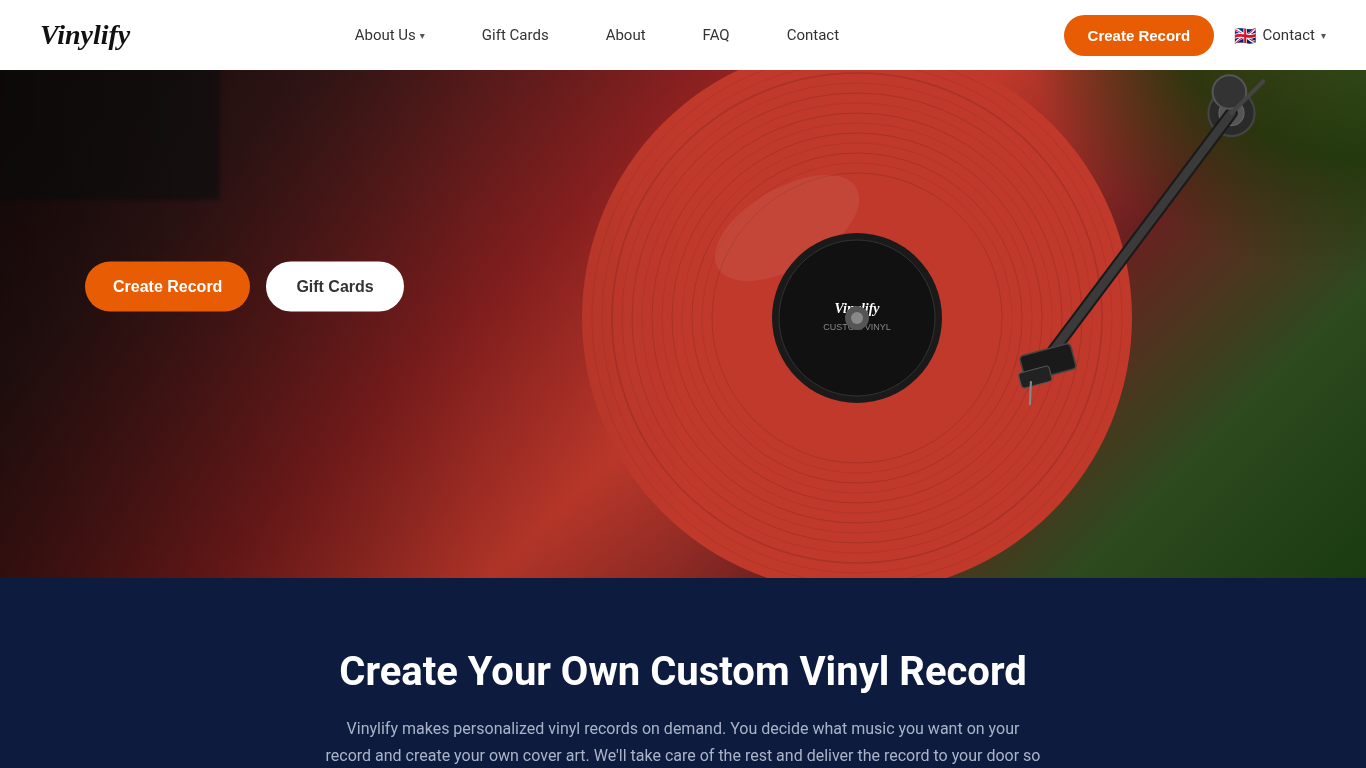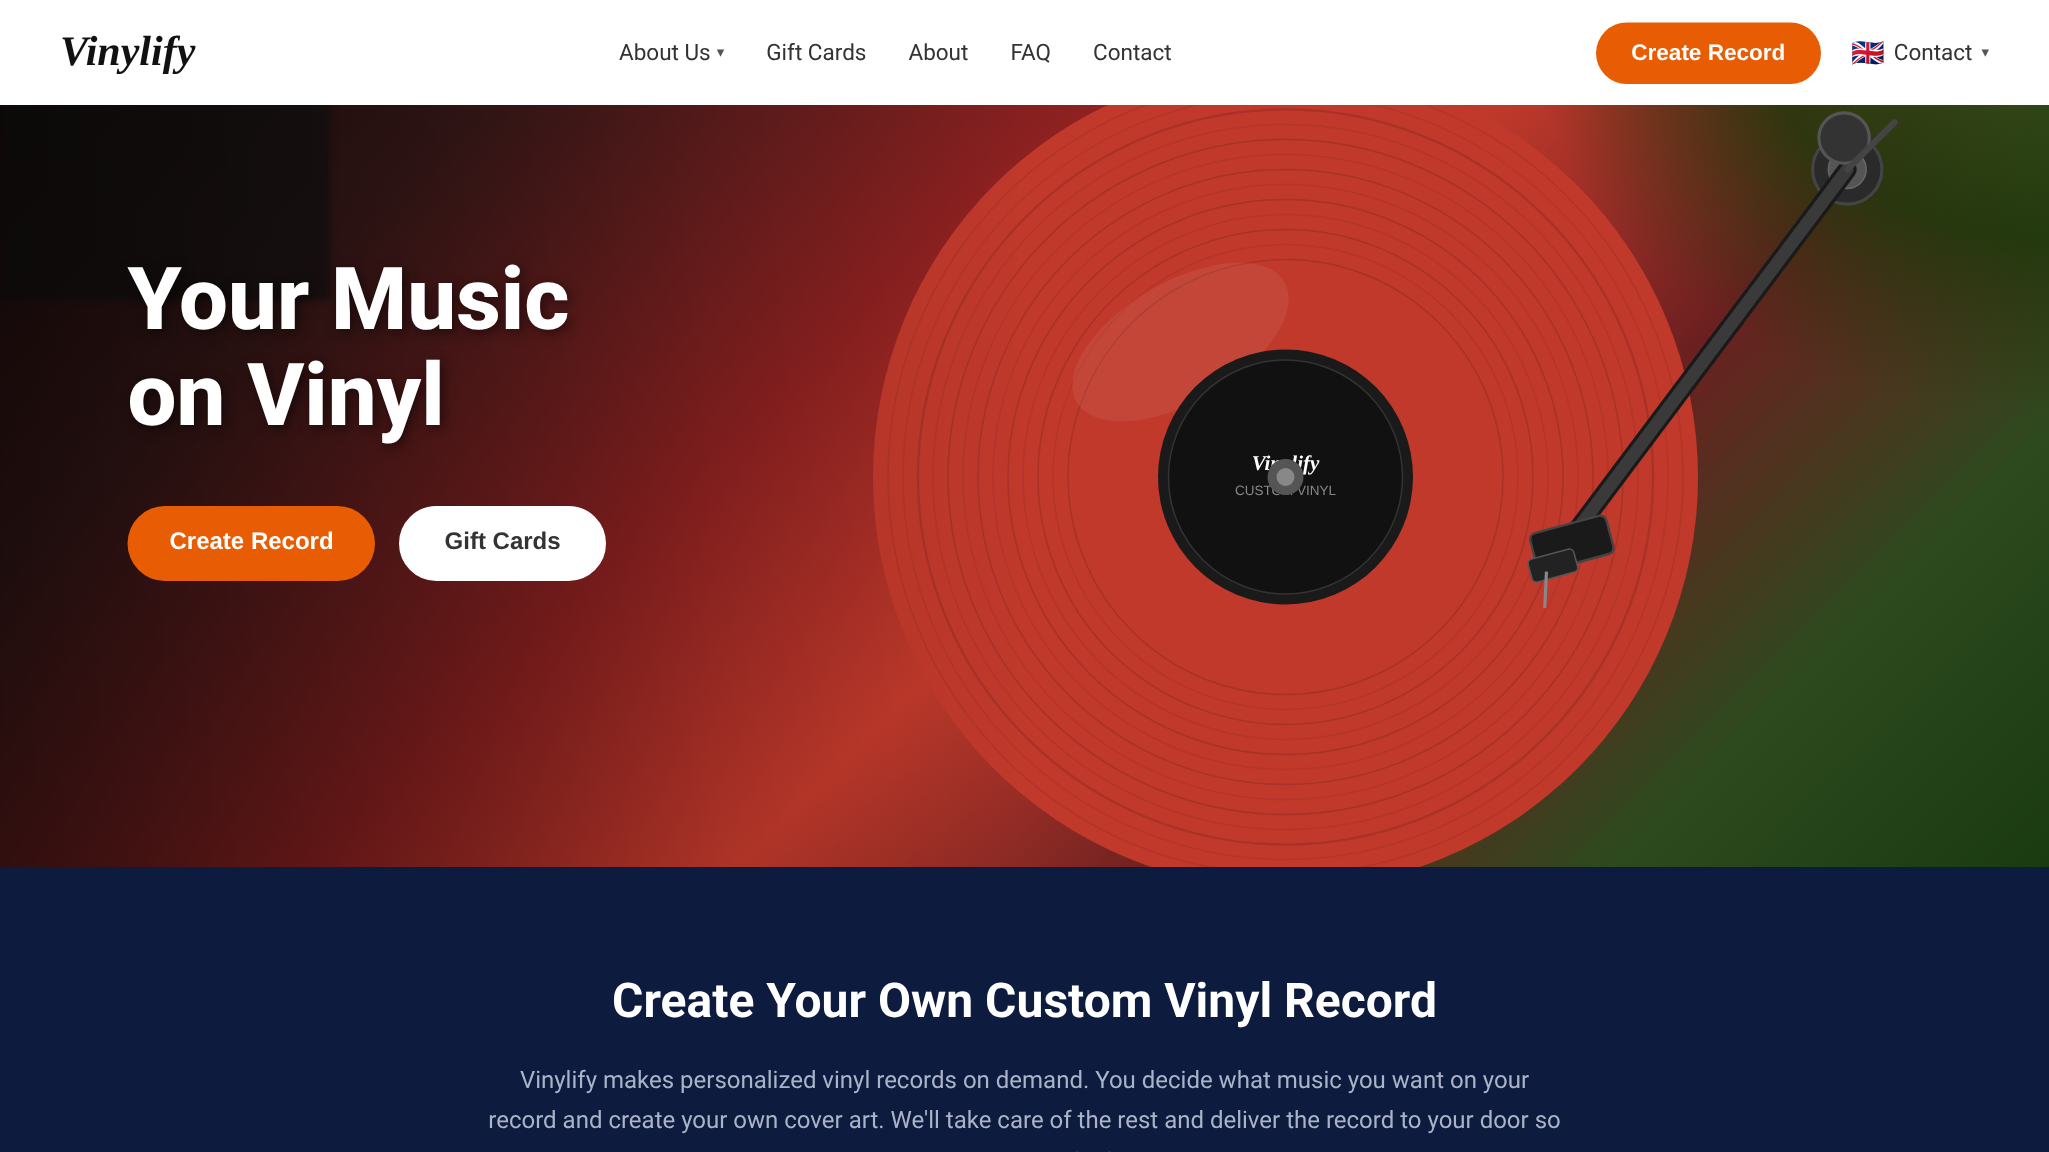--- a/index.html
+++ b/index.html
@@ -35,21 +35,21 @@
       font-weight: bold;
       font-style: italic;
       color: #111;
       text-decoration: none;
       cursor: pointer;
     }
 
     .nav {
       display: flex;
       align-items: center;
-      gap: 28px;
+      gap: 57px;
     }
 
     .nav-item {
       color: #333;
       font-size: 15px;
       cursor: pointer;
       text-decoration: none;
       display: flex;
       align-items: center;
       gap: 4px;
@@ -186,21 +186,21 @@
     
     .bottom-section {
       background: #0d1b3e;
       padding: 70px 40px 60px;
       text-align: center;
       min-height: 190px;
     }
 
     .section-title {
       color: white;
-      font-size: 32px;
+      font-size: 40px;
       font-weight: 700;
       margin-bottom: 20px;
     }
 
     .section-text {
       color: #aab4c8;
       font-size: 16px;
       line-height: 1.7;
       max-width: 720px;
       margin: 0 auto;
@@ -317,24 +317,20 @@
 
       <circle cx="258" cy="40" r="16" fill="#333" stroke="#555" stroke-width="2"></circle>
 
       <line x1="260" y1="60" x2="290" y2="30" stroke="#444" stroke-width="4" stroke-linecap="round"></line>
     </svg>
   </div>
 
   <div class="hero-overlay"></div>
 
   <div class="hero-content">
-    <h1 class="hero-title">
-      <span>Your Music</span><br>
-      <span>on Vinyl</span>
-    </h1>
     <div class="hero-buttons">
       <button class="btn-hero-primary">Create Record</button>
       <button class="btn-hero-secondary">Gift Cards</button>
     </div>
   </div>
 </section>
 
 <section class="bottom-section">
   <h2 class="section-title">Create Your Own Custom Vinyl Record</h2>
   <p class="section-text">Vinylify makes personalized vinyl records on demand. You decide what music you want on your record and create your own cover art. We'll take care of the rest and deliver the record to your door so you can start spinning.</p>

